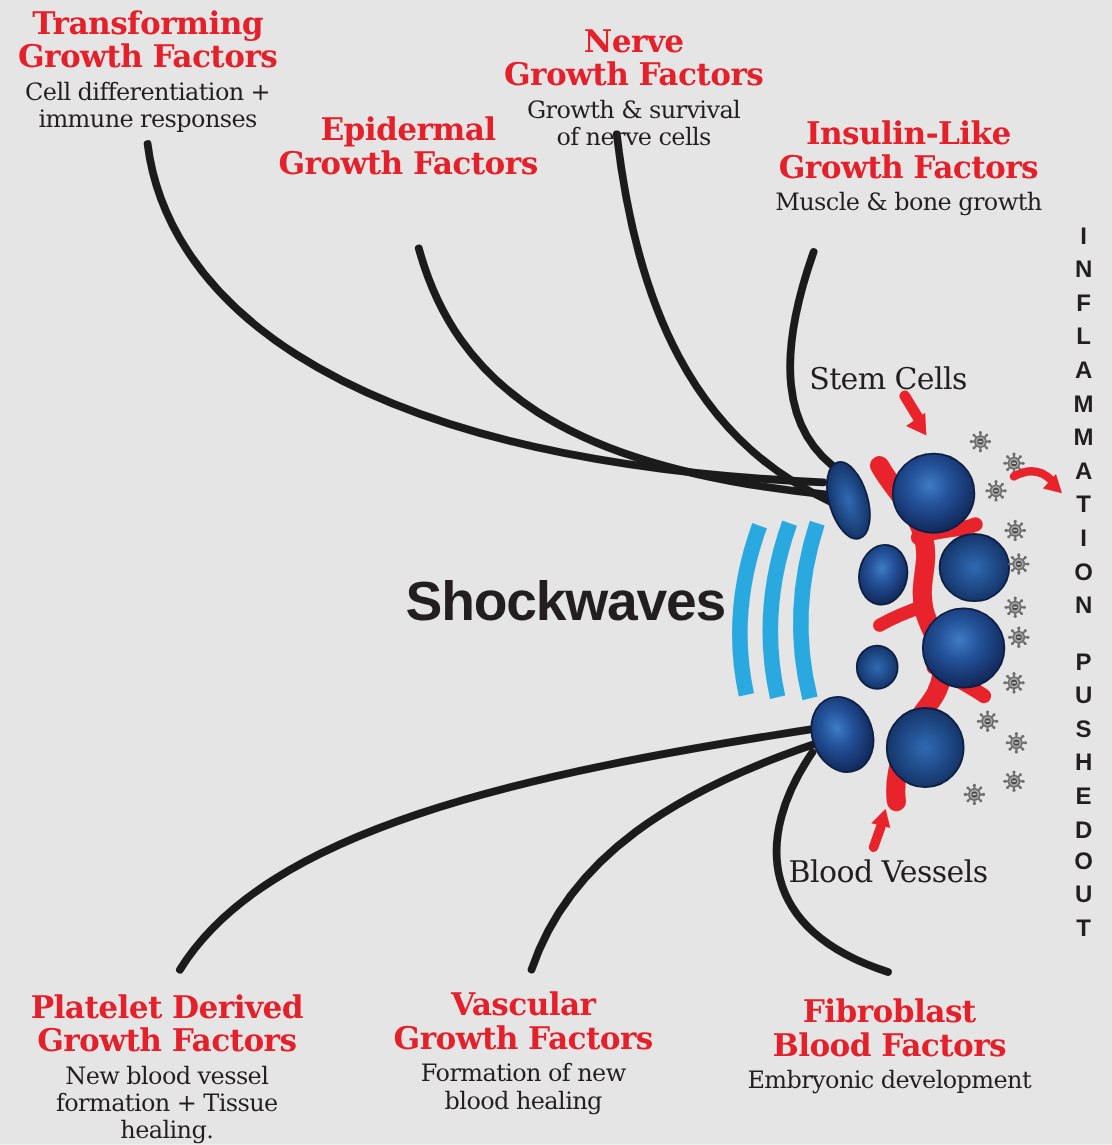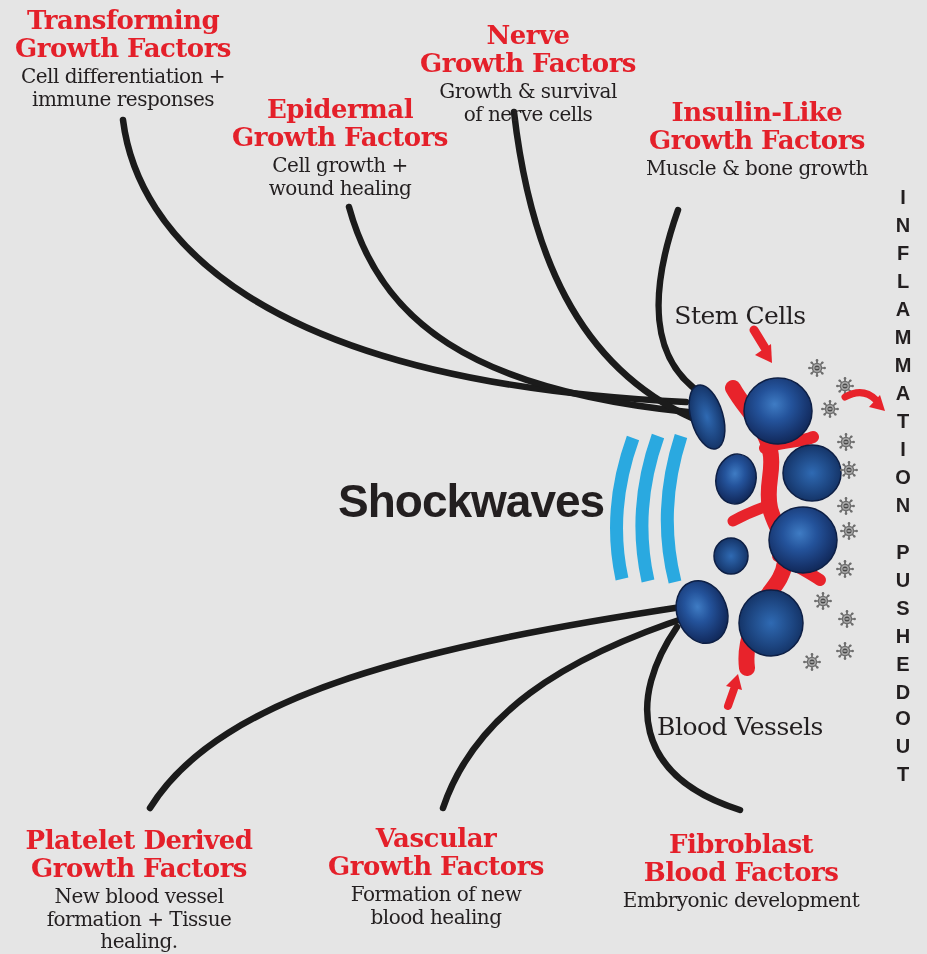--- a/index.html
+++ b/index.html
@@ -154,22 +154,20 @@
   <div class="lbl" style="left:403px;top:5px;width:250px;margin-top:16px;">
     <div class="t">Nerve
 Growth Factors</div>
     <div class="d">Growth &amp; survival
 of nerve cells</div>
   </div>
 
   <div class="lbl" style="left:215px;top:95px;width:250px;">
     <div class="t">Epidermal
 Growth Factors</div>
-    <div class="d">Cell growth +
-wound healing</div>
   </div>
 
   <div class="lbl" style="left:626px;top:98px;width:262px;">
     <div class="t">Insulin-Like
 Growth Factors</div>
     <div class="d">Muscle &amp; bone growth</div>
   </div>
 
   <div class="lbl" style="left:8px;top:826px;width:262px;">
     <div class="t">Platelet Derived

